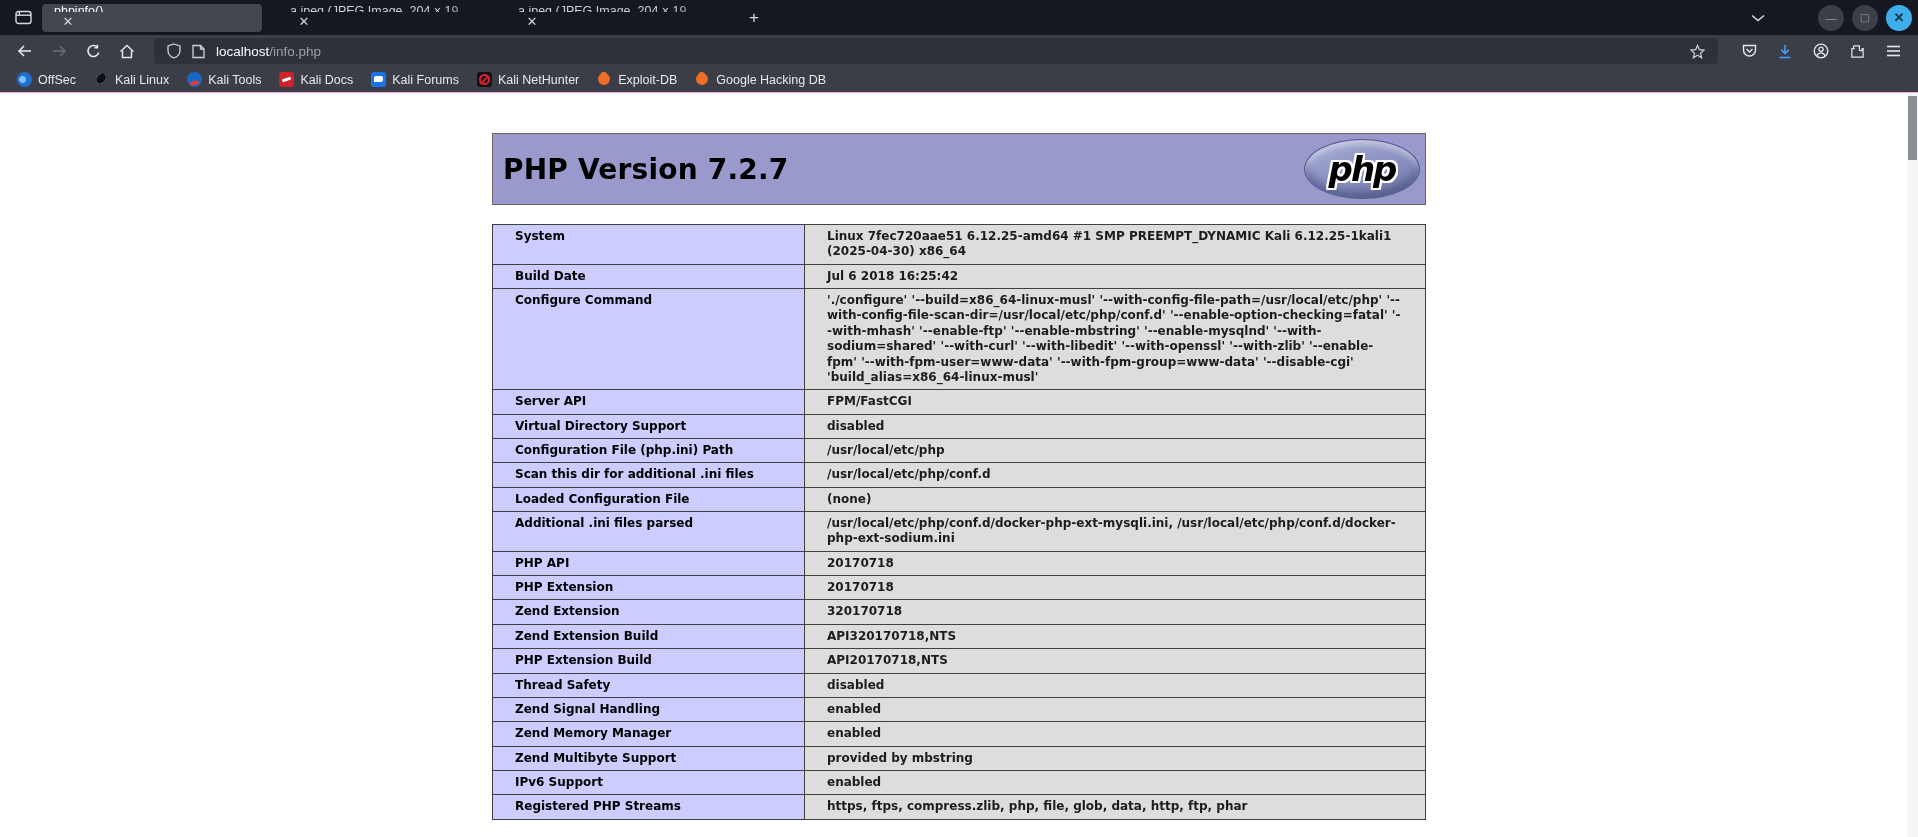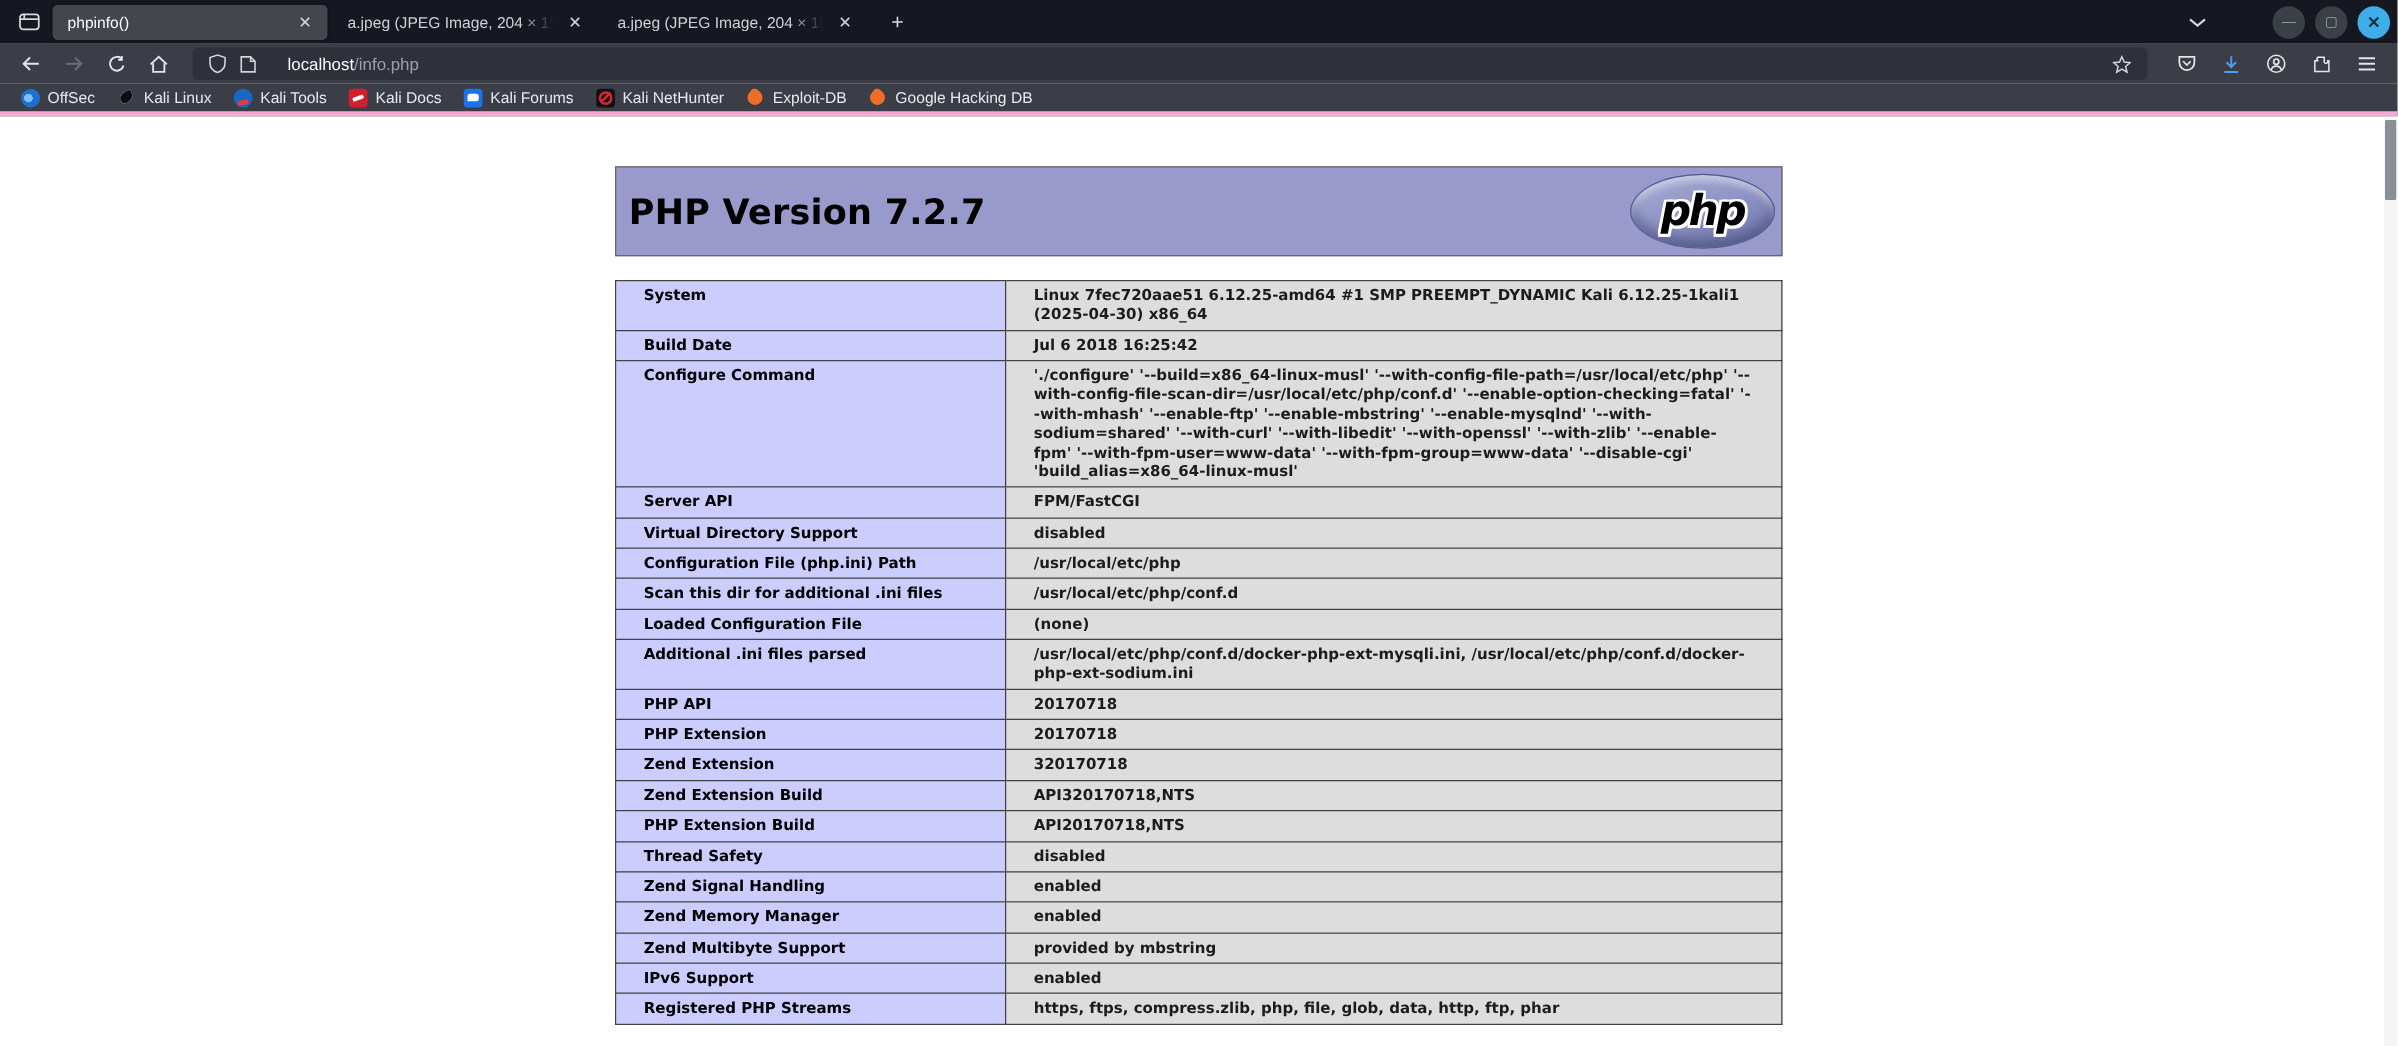--- a/index.html
+++ b/index.html
@@ -7,22 +7,22 @@
               font-family: "Liberation Sans", sans-serif; }
 
   
   #chrome { position: absolute; top:0; left:0; width:1918px; }
 
   
   #tabbar { height:35px; background:#151820; display:flex; align-items:center; position:relative; }
   .ffview-btn { width:30px; height:26px; margin:0 4px 0 8px; border-radius:4px; display:flex;
                 align-items:center; justify-content:center; color:#d7d9dd; background:transparent; }
   #tabs { display:flex; height:35px; align-items:center; }
-  .tab { width:212px; height:28px; margin-right:4px; border-radius:4px; display:flex; align-items:center;
-         padding:0 8px 0 12px; color:#cdd0d4; font-size:12.5px; cursor:default; }
+  .tab { width:212px; height:28px; margin-right:16px; border-radius:4px; display:flex; 
+         padding:0 8px 0 12px; color:#cdd0d4; font-size:12.5px; cursor:default;flex-direction:column; }
   .tab.active { background:#43464d; color:#fbfbfe; width:220px; box-shadow:0 0 2px rgba(0,0,0,.5); }
   .tab .tab-title { flex:1; white-space:nowrap; overflow:hidden;
         -webkit-mask-image:linear-gradient(to right,#000 82%,transparent 98%);
         mask-image:linear-gradient(to right,#000 82%,transparent 98%); }
   .tab .tab-close { width:20px; height:20px; border-radius:3px; display:flex; align-items:center;
         justify-content:center; font-size:13px; color:#cfd2d6; margin-left:4px; }
   .newtab-btn { width:28px; height:26px; margin-left:6px; border-radius:4px; color:#d7d9dd;
         font-size:17px; display:flex; align-items:center; justify-content:center; }
   #tabbar-right { position:absolute; right:0; top:0; height:35px; display:flex; align-items:center; }
   .alltabs-btn { width:28px; height:26px; display:flex; align-items:center; justify-content:center;
@@ -32,30 +32,30 @@
   .winctl.close { background:#3daee9; color:#10303f; font-weight:bold; font-size:13px; margin-right:6px; }
 
   
   #navbar { height:32px; background:#3b3e46; display:flex; align-items:center; padding:0 10px; }
   .nav-btn { width:30px; height:26px; border-radius:4px; display:flex; align-items:center;
         justify-content:center; color:#e4e6ea; margin-right:4px; }
   .nav-btn.disabled { color:#6b6e75; }
   #urlbar { flex:1; height:26px; margin:0 10px 0 8px; background:#2e313a; border-radius:4px;
         display:flex; align-items:center; padding:0 8px; }
   #urlbar .u-icon { color:#cfd2d7; width:24px; display:flex; justify-content:center; }
-  #url-text { flex:1; font-size:13.5px; color:#fbfbfe; margin-left:20px; white-space:nowrap; }
+  #url-text { flex:1; font-size:13.5px; color:#fbfbfe; margin-left:6px; white-space:nowrap; }
   #url-text .path { color:#9ba0a8; }
   .star-btn { color:#d0d3d8; width:26px; display:flex; justify-content:center; }
   .tb-icon { width:30px; height:26px; border-radius:4px; display:flex; align-items:center;
         justify-content:center; color:#e4e6ea; margin-left:6px; }
   .tb-icon.download { color:#4a9df8; }
 
   
   #bookmarksbar { height:26px; background:#3b3e46; display:flex; align-items:center; padding:0 10px;
-        border-bottom:4px solid #f9a8d4; }
+        border-bottom:1px solid #f9a8d4; }
   .bookmark { display:flex; align-items:center; height:20px; padding:0 7px; border-radius:3px;
         color:#e6e8ec; font-size:12.5px; margin-right:4px; cursor:default; }
   .bookmark .b-label { margin-left:6px; white-space:nowrap; }
   .fav { width:15px; height:15px; border-radius:3px; position:relative; flex:0 0 auto; overflow:hidden; }
   .fav-offsec { border-radius:50%; background:radial-gradient(circle at 38% 50%, #7cc0ff 0 28%, #1f6fd0 30% 100%); }
   .fav-kali-linux { background:transparent; }
   .fav-kali-linux::after { content:""; position:absolute; inset:1px 2px 3px 1px; background:#0c0e11;
         border-radius:80% 20% 65% 35% / 60% 40% 60% 40%; transform:rotate(-18deg); box-shadow:0 0 0 1px #565a61 inset; }
   .fav-kali-tools { border-radius:50%; background:#1668c4; }
   .fav-kali-tools::after { content:""; position:absolute; left:3px; bottom:2px; width:9px; height:4px;

